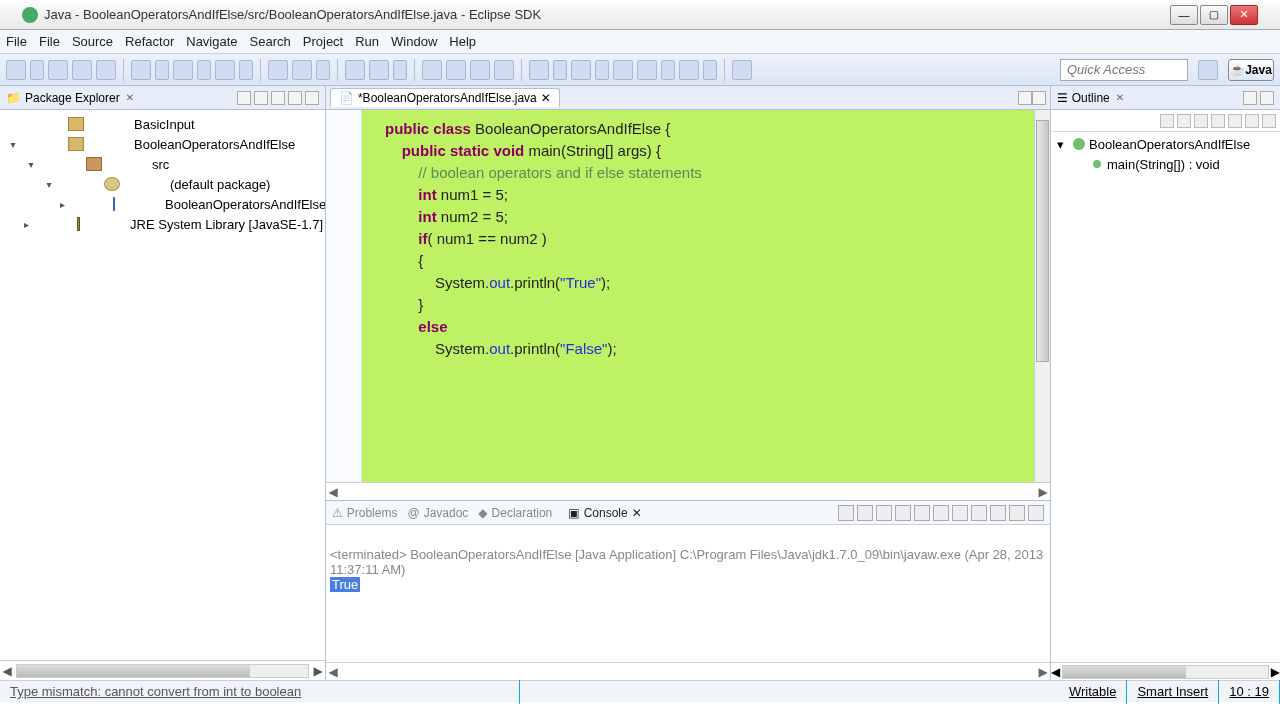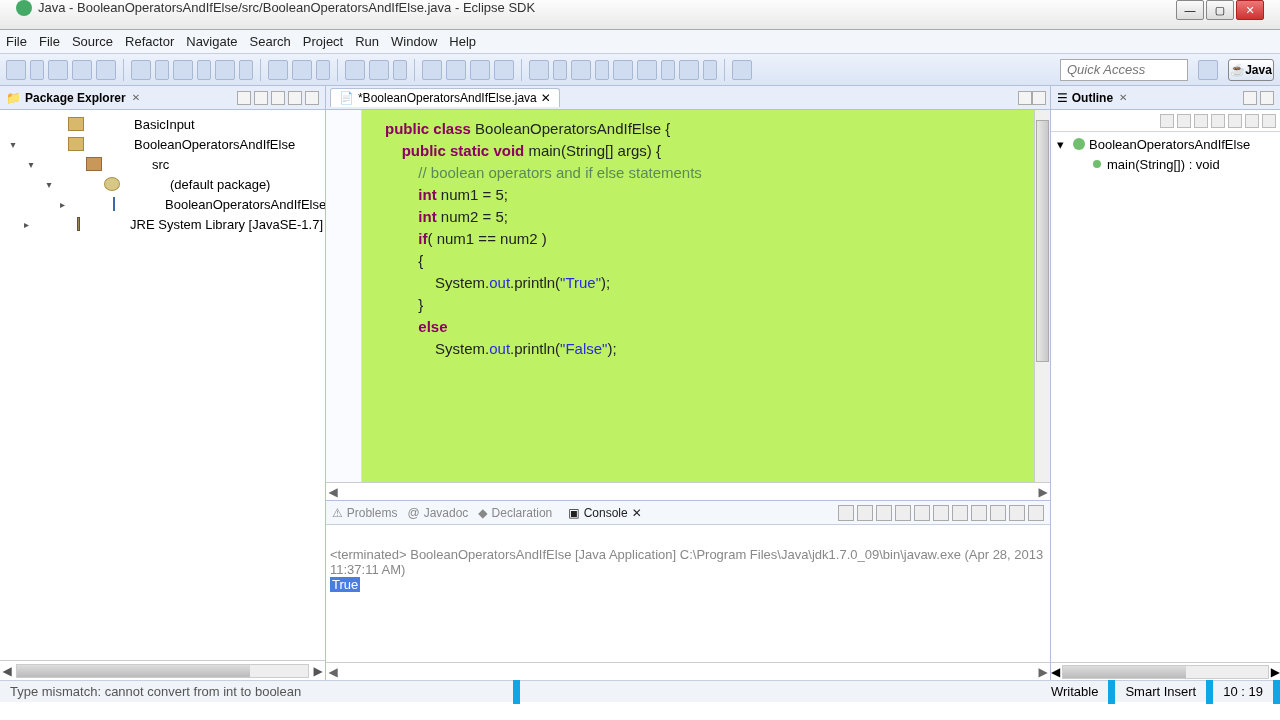--- a/index.html
+++ b/index.html
@@ -1,18 +1,18 @@
 <!DOCTYPE html>
 <html><head>
 <meta charset="utf-8">
 <style>
 * { box-sizing: border-box; margin: 0; padding: 0; font-family: "Segoe UI", Tahoma, sans-serif; }
 body { width: 1280px; height: 720px; background: #fff; overflow: hidden; font-size: 12px; }
 
-.titlebar { height: 30px; background: linear-gradient(#fdfdfd,#e8e8e8); border-bottom: 1px solid #aaa; display: flex; padding: 0 16px; }
+.titlebar { height: 30px; background: linear-gradient(#fdfdfd,#e8e8e8); border-bottom: 1px solid #aaa; display: flex; align-items: center; padding: 0 22px; }
 .titlebar .icon { width: 16px; height: 16px; background: #4a6; border-radius: 50%; margin-right: 6px; }
 .titlebar .title { flex: 1; font-size: 13px; color: #333; }
 .winbtns { display: flex; gap: 2px; }
 .winbtn { width: 28px; height: 20px; border: 1px solid #888; background: linear-gradient(#fafafa,#ddd); border-radius: 2px; display:flex; align-items:center; justify-content:center; font-size:11px; }
 .winbtn.close { background: linear-gradient(#e77,#c33); color:#fff; border-color:#a22; }
 
 .menubar { height: 24px; background: #f3f6fb; border-bottom: 1px solid #c6cfde; display: flex; align-items: center; padding: 0 6px; gap: 12px; }
 .menubar span { font-size: 13px; color: #222; }
 
 .toolbar { height: 32px; background: linear-gradient(#edf2fb,#dbe5f5); border-bottom: 1px solid #b3c1d8; display: flex; align-items: center; padding: 0 6px; gap: 4px; }
@@ -21,21 +21,21 @@
 .tsep { width:1px; height:22px; background:#b3c1d8; margin:0 3px; }
 .quickaccess { margin-left: auto; width: 128px; height: 22px; border:1px solid #aaa; background:#fff; padding:2px 6px; color:#ec4899; font-style:italic; font-size:13px; }
 .persp { width:46px; height:22px; border:1px solid #888; background:linear-gradient(#fff,#dde6f3); border-radius:3px; margin-left:6px; display:flex; align-items:center; justify-content:center; font-size:12px; font-weight:bold; }
 
 .workarea { height: 594px; display: flex; }
 .left { width: 326px; border-right: 1px solid #b3c1d8; display:flex; flex-direction:column; background:#fff; }
 .mid { flex:1; display:flex; flex-direction:column; }
 .right { width: 230px; border-left:1px solid #b3c1d8; display:flex; flex-direction:column; background:#fff; }
 
 .viewtab { height: 24px; background:#e8eef9; border-bottom:1px solid #b3c1d8; display:flex; align-items:center; padding:0 6px; font-size:12px; gap:4px;}
-.viewtab .vtitle { font-weight:bold; }
+.viewtab .vtitle { font-weight:normal; }
 .viewtab .x { margin-left:2px; color:#666; font-size:10px; }
 .viewbtns { margin-left:auto; display:flex; gap:3px; }
 .vbtn { width:14px; height:14px; border:1px solid #aaa; background:#f4f4f4; }
 
 .tree { flex:1; overflow:hidden; padding:4px 2px; font-size:13px; }
 .tree-row { display:flex; align-items:center; height:20px; white-space:nowrap;gap:48px; }
 .tree-row .tw { width:14px; text-align:center; color:#555; font-size:10px; }
 .tree-row .ic { width:16px; height:14px; display:inline-block; margin-right:2px; }
 .ic.proj { background:#d8b86a; border:1px solid #a8863a; }
 .ic.src { background:#c8985a; border:1px solid #986838; }
@@ -79,21 +79,21 @@
 .btabs { height:24px; background:#f4f7fc; border-bottom:1px solid #c6cfde; display:flex; align-items:center; padding:0 6px; gap:10px; font-size:12px; }
 .btab { color:#888; display:flex; align-items:center; gap:4px; }
 .btab.active { color:#222; padding:2px 6px;}
 .btoolbar { margin-left:auto; display:flex; gap:3px; }
 .bbtn { width:16px; height:16px; border:1px solid #aaa; background:#eee; }
 .console-body { flex:1; padding:2px 4px; font-family:Consolas,monospace; font-size:13px; overflow:hidden;margin-top:20px; }
 .console-head { color:#888; font-size:13px; }
 .console-out { display:inline-block; background:#4a7de0; color:#fff; padding:0 2px; }
 
 .statusbar { height:22px; background:#f0f3f8; border-top:1px solid #c6cfde; display:flex; align-items:center; font-size:13px; }
-.statusbar .cell { padding:12px 10px; border-right:7px solid #0ea5e9; height:100%; display:flex; align-items:center; }
+.statusbar .cell { padding:12px 10px; border-right:1px solid #0ea5e9; height:100%; display:flex; align-items:center;text-decoration:underline; }
 .statusbar .err { color:#555; flex:0 0 520px; }
 </style>
 </head>
 <body>
 
 <div class="titlebar">
   <span class="icon"></span>
   <span class="title">Java - BooleanOperatorsAndIfElse/src/BooleanOperatorsAndIfElse.java - Eclipse SDK</span>
   <div class="winbtns">
     <div class="winbtn">—</div>

